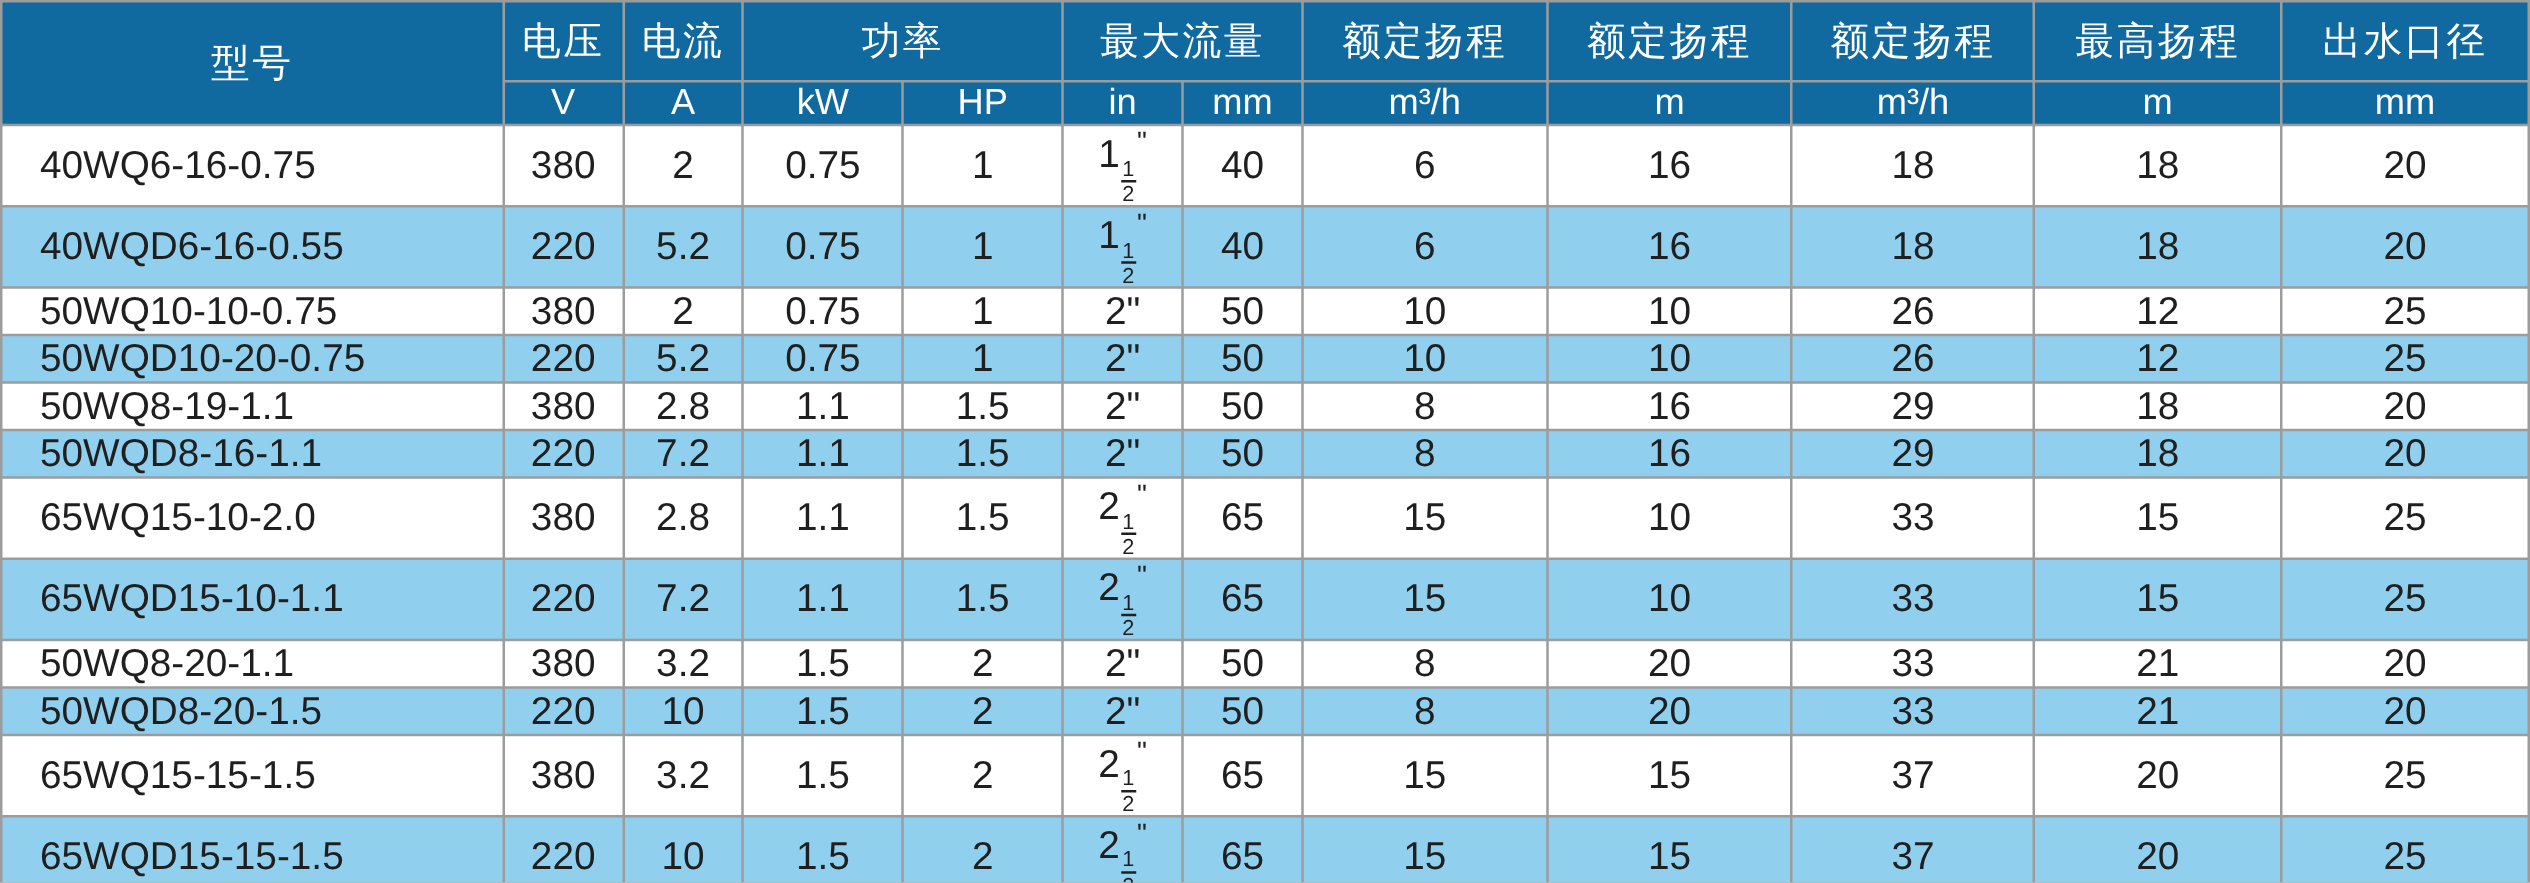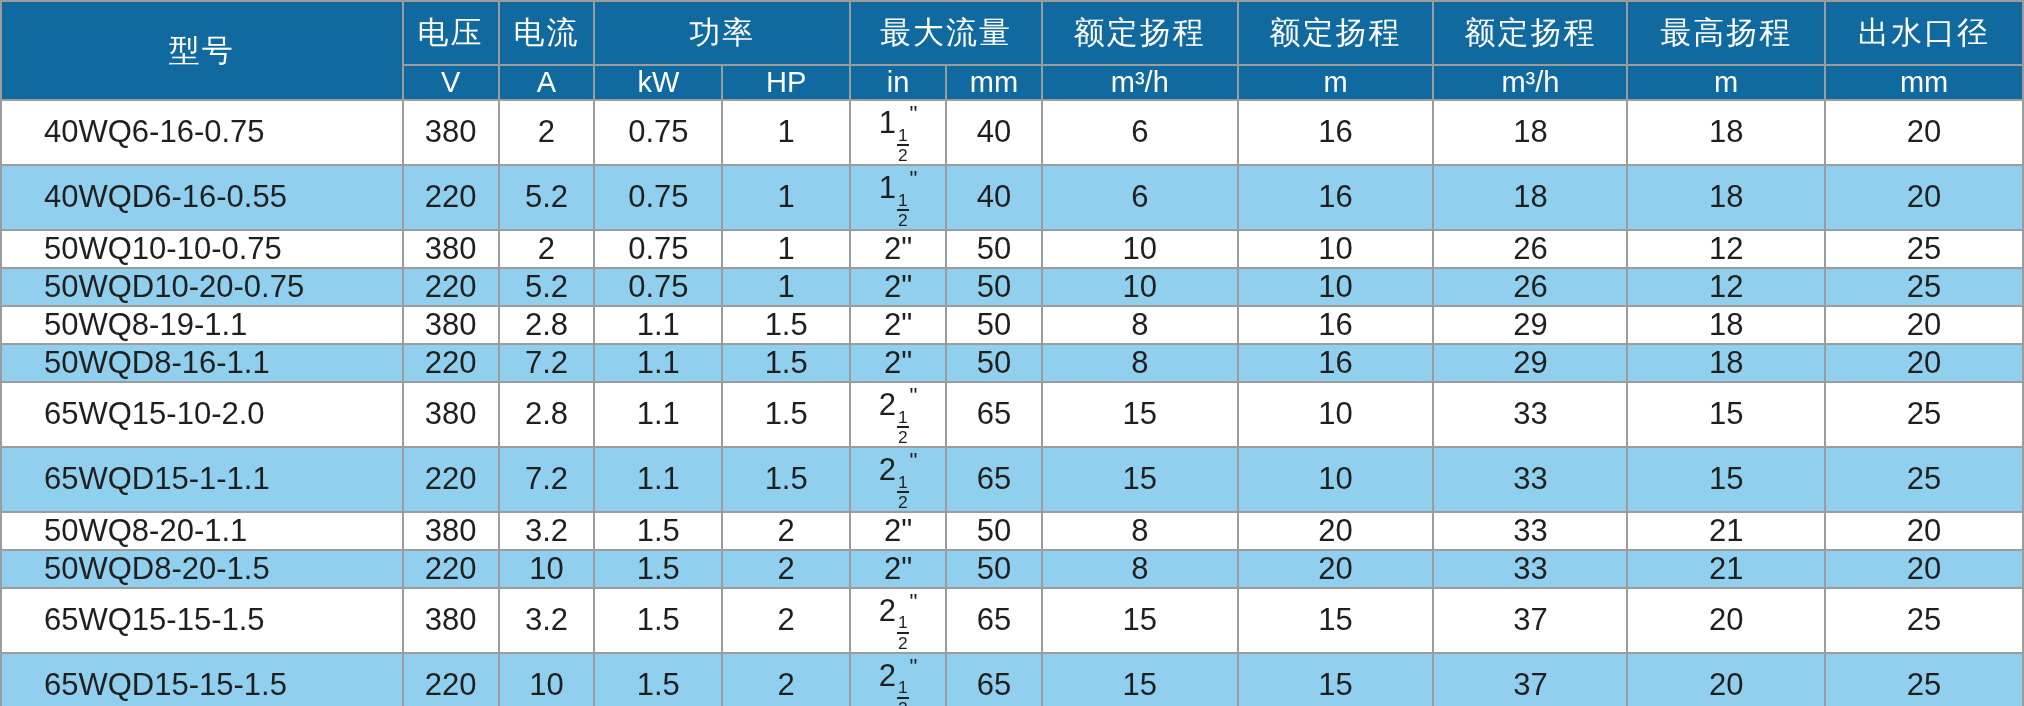--- a/index.html
+++ b/index.html
@@ -37,21 +37,21 @@
   thead th.model-h{font-size:31px;}
   tbody td{
     background:var(--row-bg);
     color:var(--text);
     font-size:31px;
     text-align:center;
     vertical-align:middle;
     font-stretch:condensed;
   }
   tbody tr.alt td{background:var(--row-alt-bg);}
-  tbody td.model{text-align:left;padding-left:42px;}
+  tbody td.model{text-align:left;padding-left:30px;}
   .vfrac{
     display:inline-flex;flex-direction:column;
     vertical-align:-0.42em;
     line-height:1.05;
     font-size:0.56em;
     text-align:center;
     margin-left:1px;
   }
   .vfrac .fn{border-bottom:2px solid currentColor;padding:0 1px;}
   .vfrac .fd{padding:0 1px;}
@@ -213,21 +213,21 @@
               <span class="fd">2</span>
             </span><span class="q">"</span></td>
           <td>65</td>
           <td>15</td>
           <td>10</td>
           <td>33</td>
           <td>15</td>
           <td>25</td>
         </tr>
         <tr class="alt">
-          <td class="model">65WQD15-1-1.1</td>
+          <td class="model">65WQD15-10-1.1</td>
           <td>220</td>
           <td>7.2</td>
           <td>1.1</td>
           <td>1.5</td>
           <td>2<span class="vfrac">
               <span class="fn">1</span>
               <span class="fd">2</span>
             </span><span class="q">"</span></td>
           <td>65</td>
           <td>15</td>

